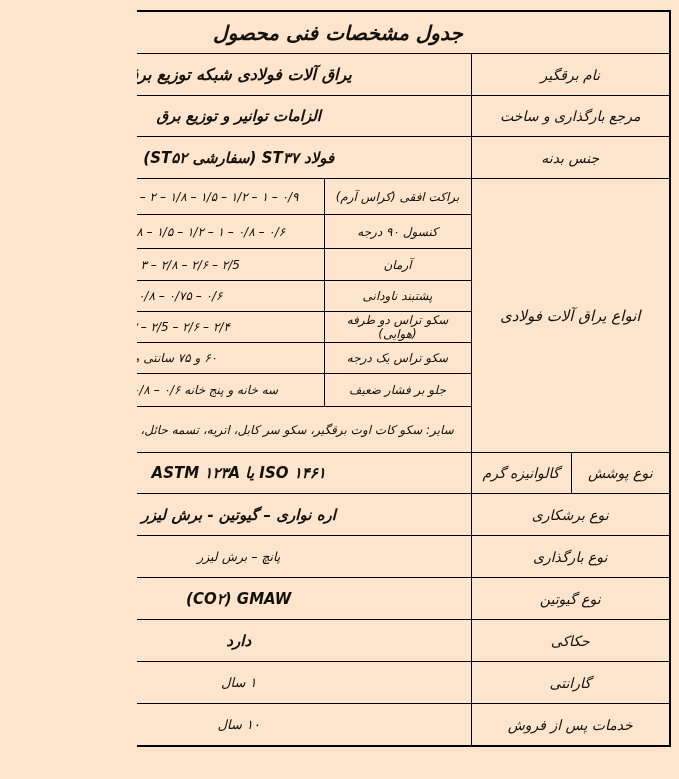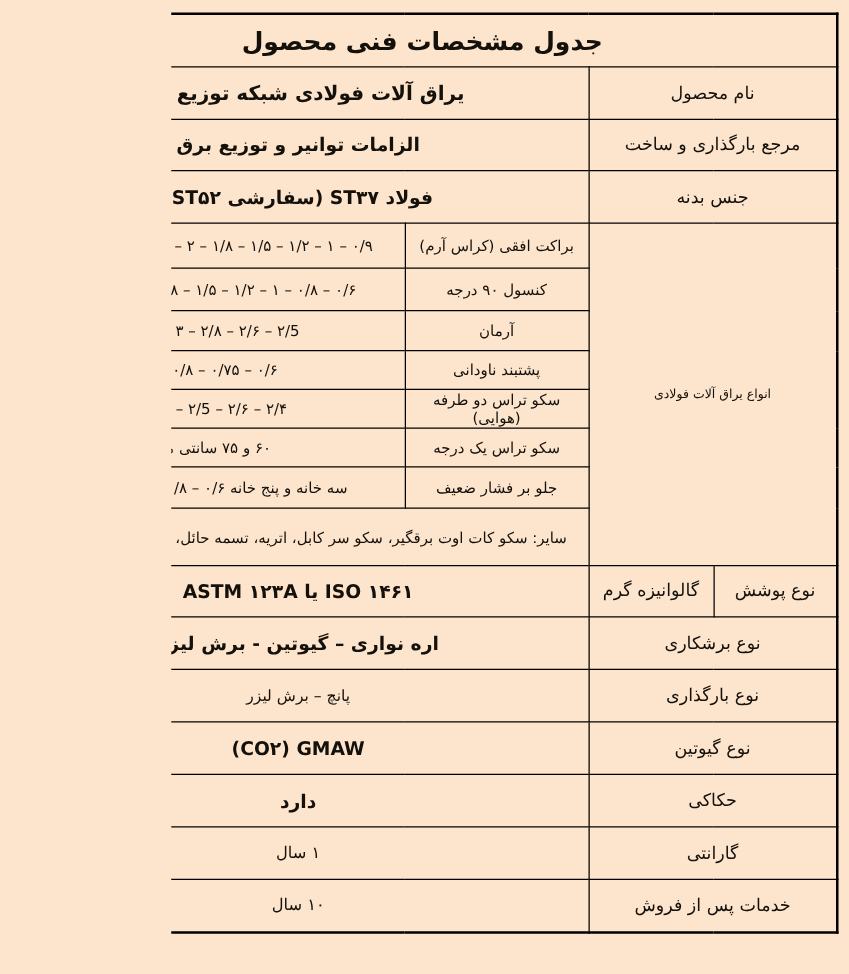--- a/index.html
+++ b/index.html
@@ -7,20 +7,21 @@
     padding: 0;
     font-family: "DejaVu Sans", sans-serif;
     color: #14100a;
   }
   .sheet {
     position: relative;
     width: 542px;
     height: 779px;
     direction: rtl;
     overflow: hidden;
+    font-style: italic;
   }
   table.spec {
     position: absolute;
     top: 10px;
     right: 8px;
     width: 664px;
     border-collapse: collapse;
     table-layout: fixed;
     direction: rtl;
     border: 2px solid #000;
@@ -31,21 +32,21 @@
     vertical-align: middle;
     padding: 1px 4px;
     overflow: hidden;
   }
   .title-cell   { font-size: 20px; font-weight: bold; height: 40px; }
   .label        { font-size: 14px; }
   .value        { font-size: 15px; font-weight: bold; }
   .value-lg     { font-size: 16px; font-weight: bold; }
   .value-plain  { font-size: 13px; font-weight: normal; margin-left: 16px; }
   .value-sm     { font-size: 12.5px; font-weight: normal; }
-  .fit-label    { font-size: 10px; }
+  .fit-label    { font-size: 15px; }
   .item-name    { font-size: 12px; text-align: right; padding-right: 6px; }
   .item-sizes   { font-size: 12px; }
   .other-cell   { font-size: 12px; text-align: right; padding-right: 9px; }
   .sub-cell     { font-size: 14px; }
   .ltr          { direction: ltr; unicode-bidi: embed; }
   tr.h42 td  { height: 39px; }
   tr.h41 td  { height: 38px; }
   tr.hs36 td { height: 33px; margin-left: 44px; }
   tr.hs34 td { height: 31px; }
   tr.hs32 td { height: 29px; }
@@ -64,21 +65,21 @@
       <col style="width:147px">
       <col style="width:318px">
     </colgroup>
 
     <tbody>
         <tr class="h42">
       <td colspan="4" class="title-cell">جدول مشخصات فنی محصول</td>
     </tr>
 
     <tr class="h42">
-      <td colspan="2" class="label">نام محصول</td>
+      <td colspan="2" class="label">نام برقگیر</td>
       <td colspan="2" class="value-lg">یراق آلات فولادی شبکه توزیع برق</td>
     </tr>
 
     <tr class="h41">
       <td colspan="2" class="label">مرجع بارگذاری و ساخت</td>
       <td colspan="2" class="value">الزامات توانیر و توزیع برق</td>
     </tr>
 
     <tr class="h42">
       <td colspan="2" class="label">جنس بدنه</td>

